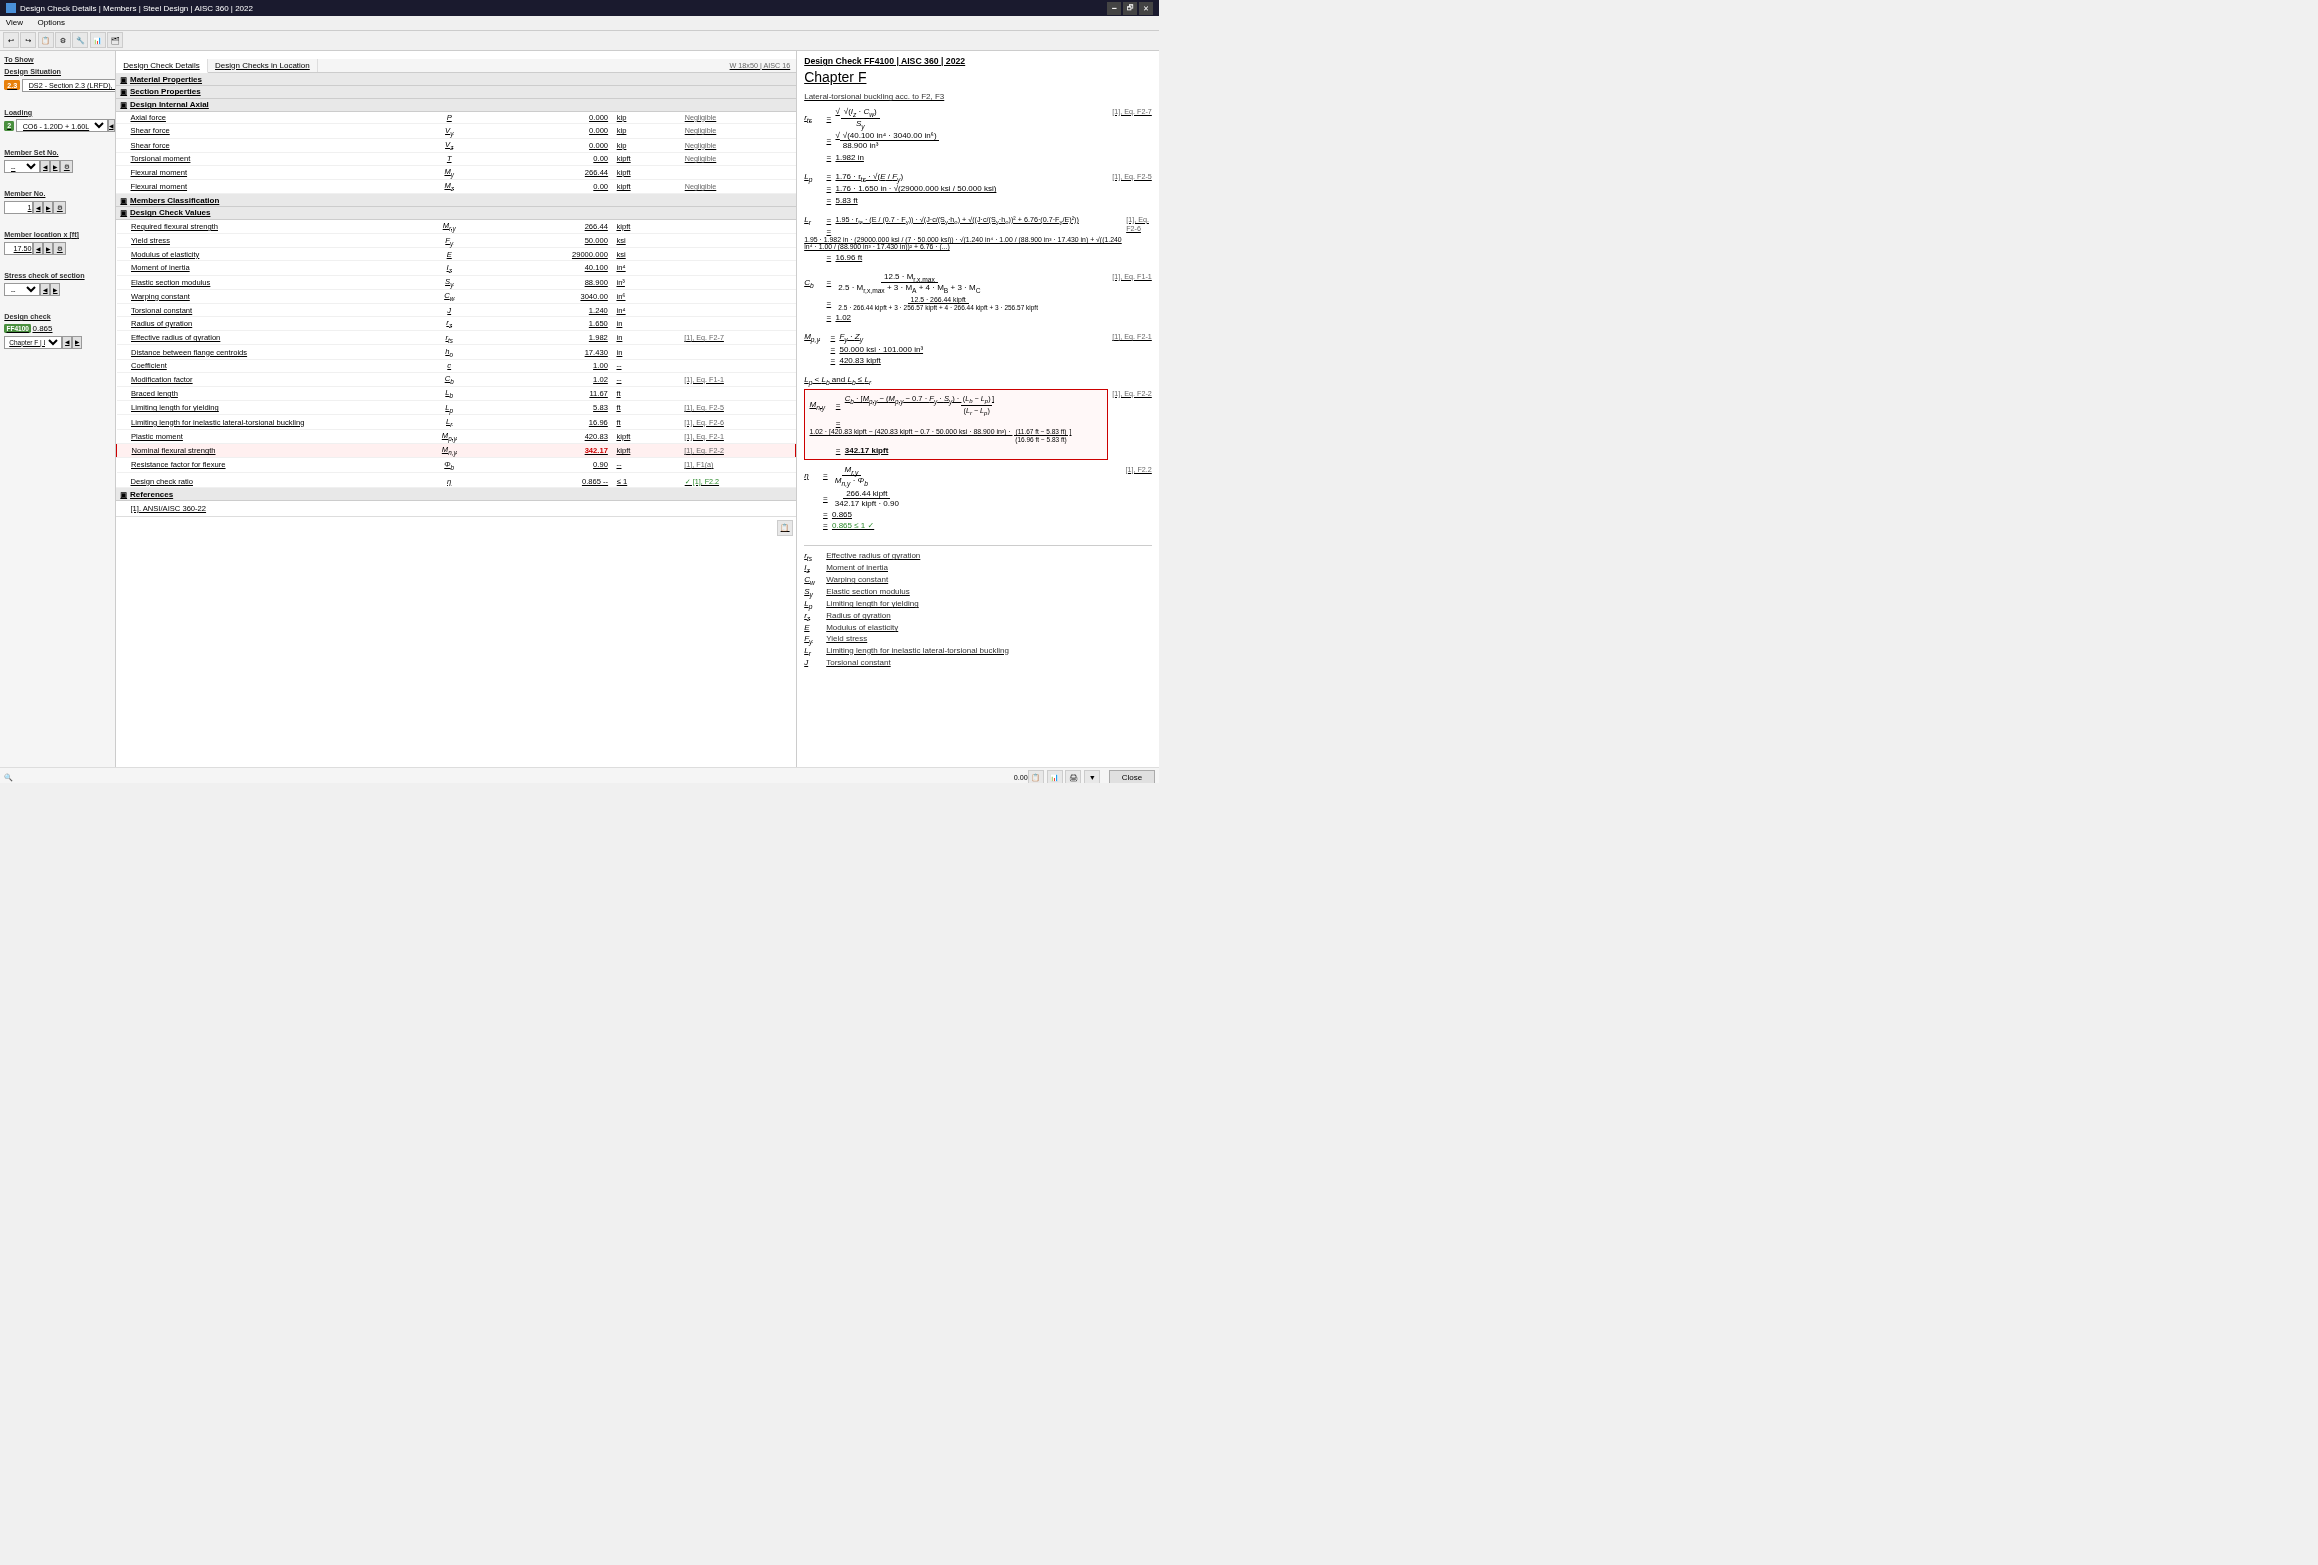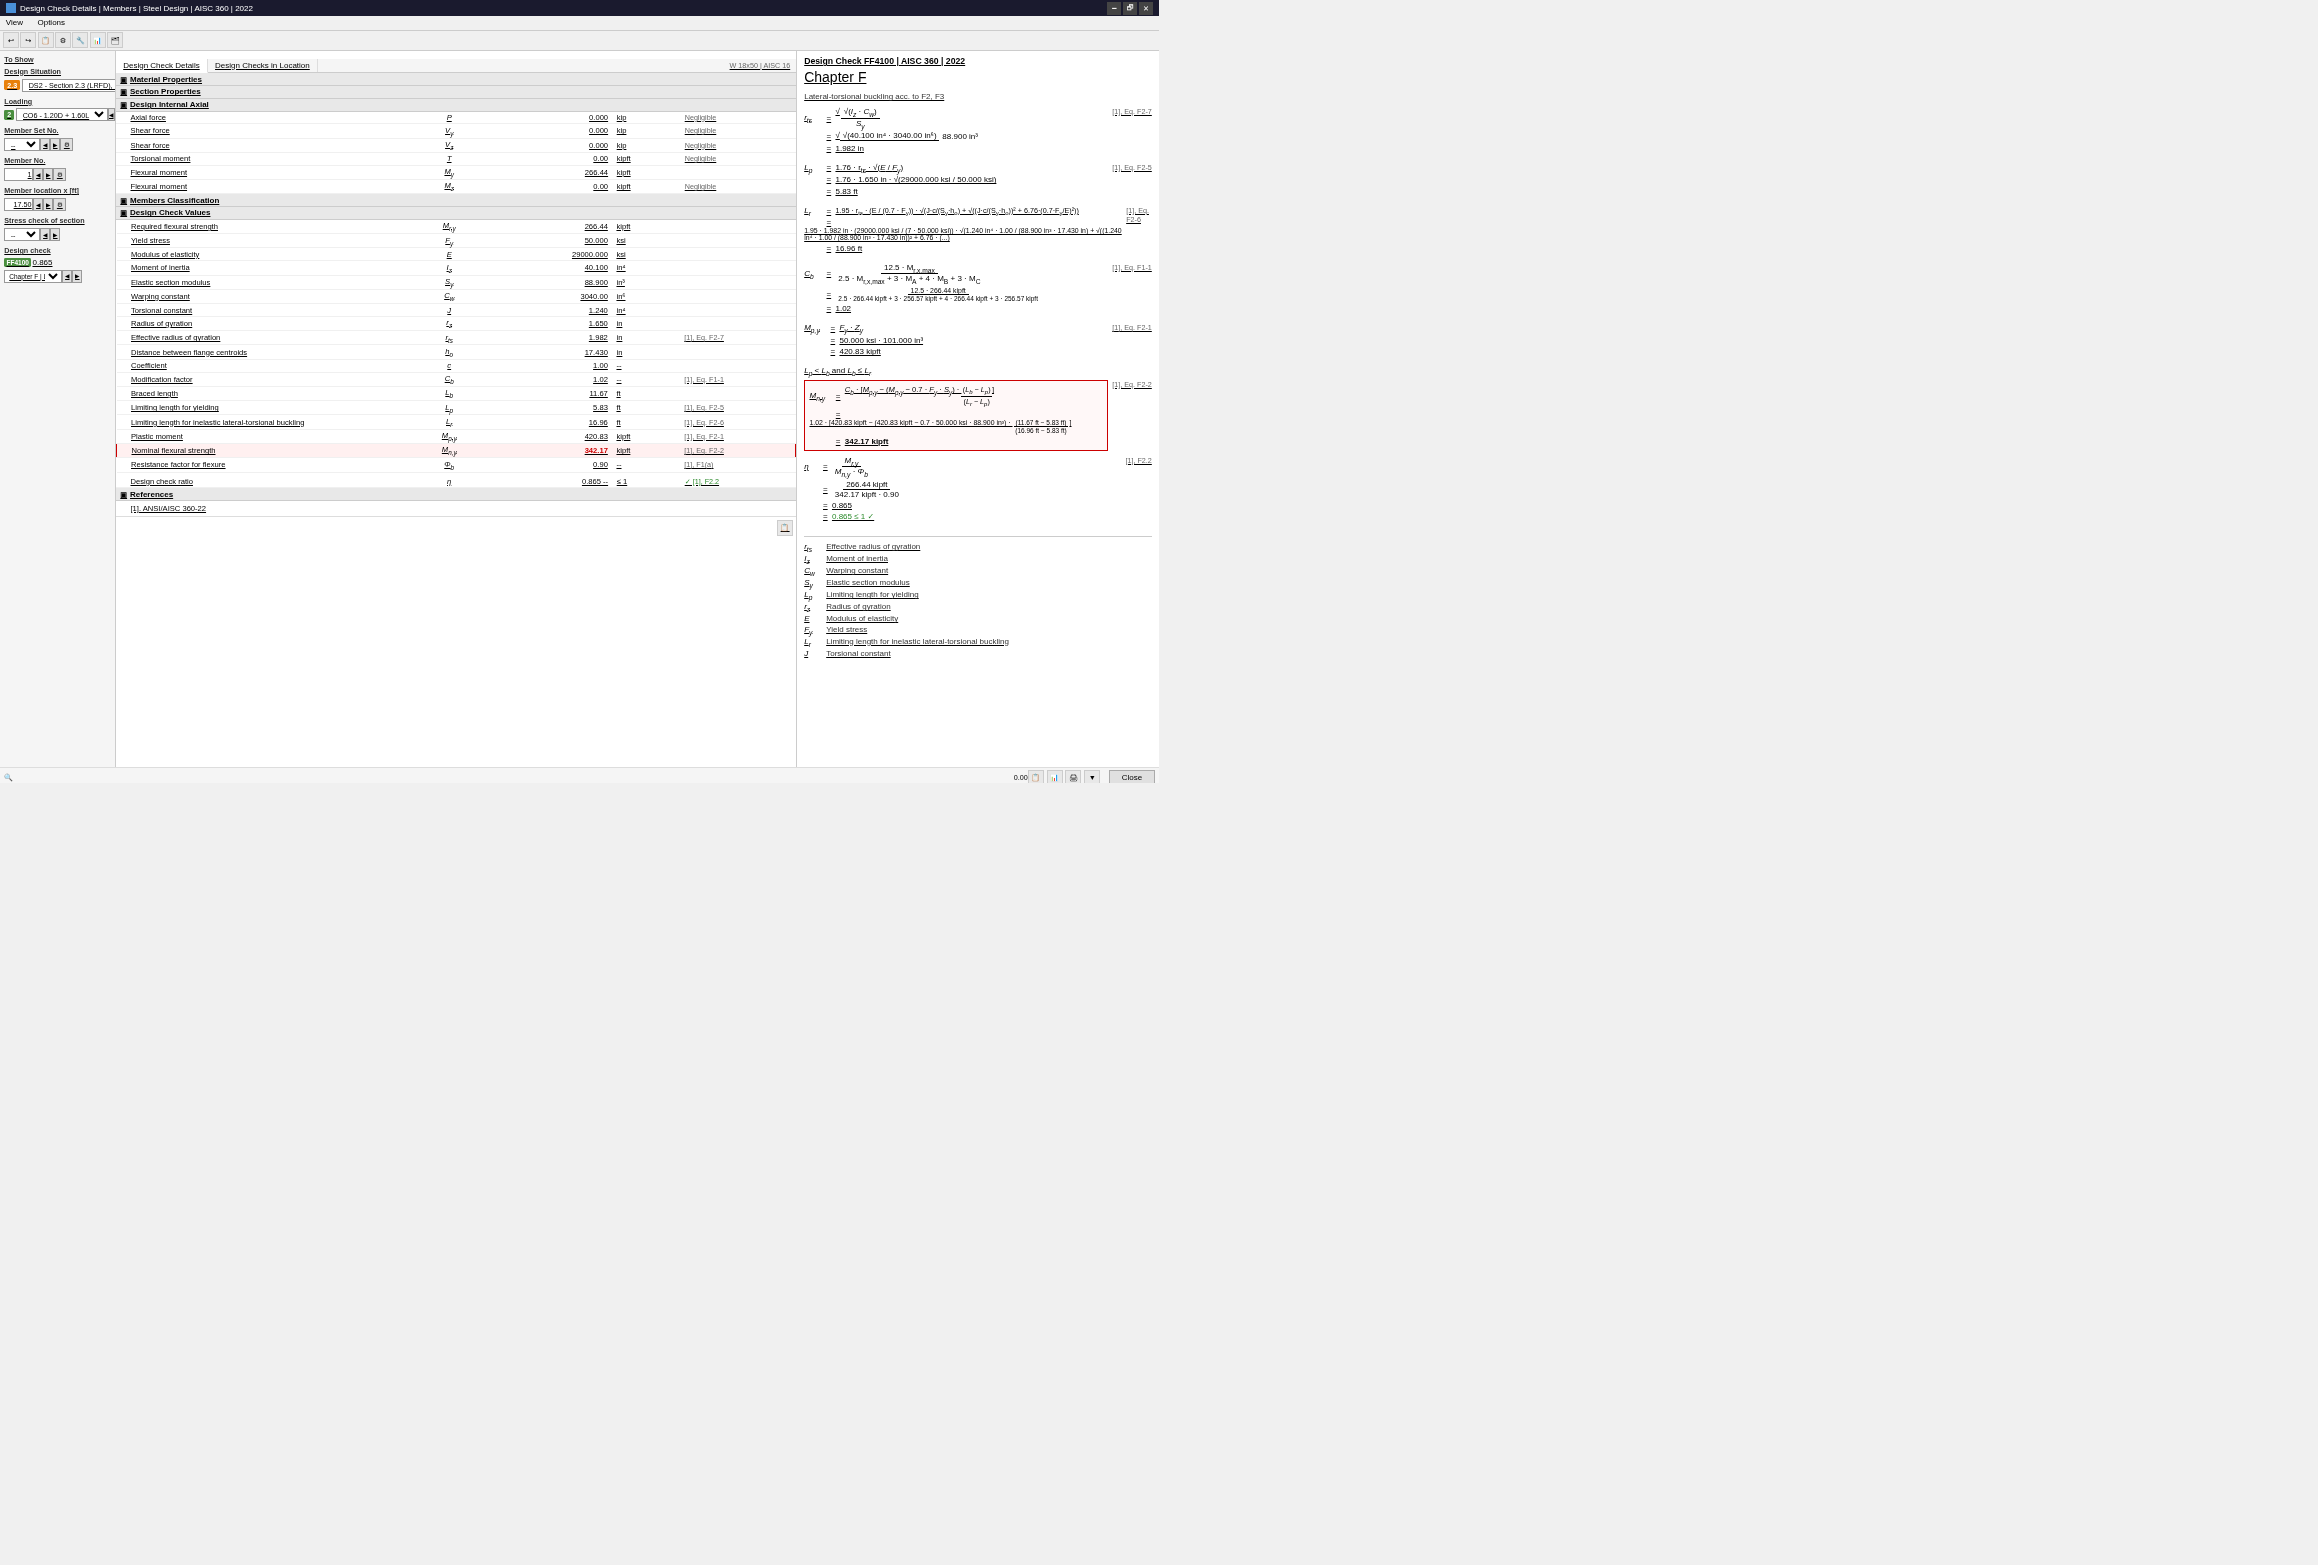--- a/index.html
+++ b/index.html
@@ -19,21 +19,21 @@
     
     .toolbar { background: #f0f0f0; border-bottom: 0.7px solid #ccc; height: 20px; display: flex; align-items: center; padding: 0 2.9px; gap: 1.4px; }
     .toolbar-btn { width: 16px; height: 16px; background: #e8e8e8; border: 0.7px solid #ccc; cursor: pointer; display: flex; align-items: center; justify-content: center; font-size: 7.2px; }
 
     
     .main-layout { display: flex; height: calc(783px - 16px - 14.5px - 20px - 16px); text-decoration: underline; }
 
     
     .left-panel { width: 116px; background: #f5f5f5; border-right: 0.7px solid #ccc; padding: 4.3px; overflow-y: auto; }
     .section-label { font-weight: bold; font-size: 7.2px; color: #333; margin-bottom: 2.9px; }
-    .dropdown-row { display: flex; align-items: center; margin-bottom: 5px; }
+    .dropdown-row { display: flex; align-items: center; margin-bottom: 16px; }
     .dropdown { flex: 1; height: 13px; font-size: 7.2px; border: 0.7px solid #999; background: white; padding: 0.7px 1.4px; }
     .nav-btn { width: 10px; height: 13px; background: #e0e0e0; border: 0.7px solid #999; cursor: pointer; font-size: 5.8px; display: flex; align-items: center; justify-content: center; }
     .orange-badge { background: #e8800a; color: white; padding: 0.7px 2.9px; font-size: 7.2px; font-weight: bold; border-radius: 1.4px; margin-right: 2.2px; }
     .green-badge { background: #4a8f3f; color: white; padding: 0.7px 2.9px; font-size: 7.2px; font-weight: bold; border-radius: 1.4px; margin-right: 2.2px; }
     .number-input { width: 29px; height: 13px; border: 0.7px solid #999; font-size: 7.2px; text-align: right; padding: 0.7px; }
     .design-check-row { display: flex; align-items: center; margin-bottom: 2.9px; flex-wrap: wrap; }
     .design-check-badge { background: #4a8f3f; color: white; padding: 0.7px 2.2px; font-size: 6.5px; font-weight: bold; border-radius: 1.4px; margin-right: 1.4px; }
     .small-select { height: 13px; font-size: 6.5px; border: 0.7px solid #999; background: white; max-width: 58px; }
     .icon-btn { width: 13px; height: 13px; background: #e0e0e0; border: 0.7px solid #999; cursor: pointer; font-size: 6.5px; display: flex; align-items: center; justify-content: center; }
 
@@ -413,21 +413,21 @@
             √<span style="display:inline-flex; flex-direction:column; align-items:center; border-left:0.7px solid transparent;">
               <span style="border-bottom:0.7px solid #000; padding:0 2.9px;">√(<em>I<sub>z</sub></em> · <em>C<sub>w</sub></em>)</span>
               <span style="padding:0 2.9px;"><em>S<sub>y</sub></em></span>
             </span>
           </span>
         </div>
         <div style="display:flex; align-items:center; margin-bottom:2.2px;">
           <span style="width:18px;"></span>
           <span style="margin:0 4.3px;">=</span>
           <span>
-            √<span style="display:inline-flex; align-items:center;">
+            √<span style="display:inline-flex; flex-direction:column; ">
               <span style="border-bottom:0.7px solid #000; padding:0 2.9px; white-space:nowrap;">√(40.100 in⁴ · 3040.00 in⁶)</span>
               <span style="padding:0 2.9px;">88.900 in³</span>
             </span>
           </span>
         </div>
         <div style="display:flex; align-items:center; margin-bottom:5.8px;">
           <span style="width:18px;"></span>
           <span style="margin:0 4.3px;">=</span>
           <span>1.982 in</span>
         </div>

